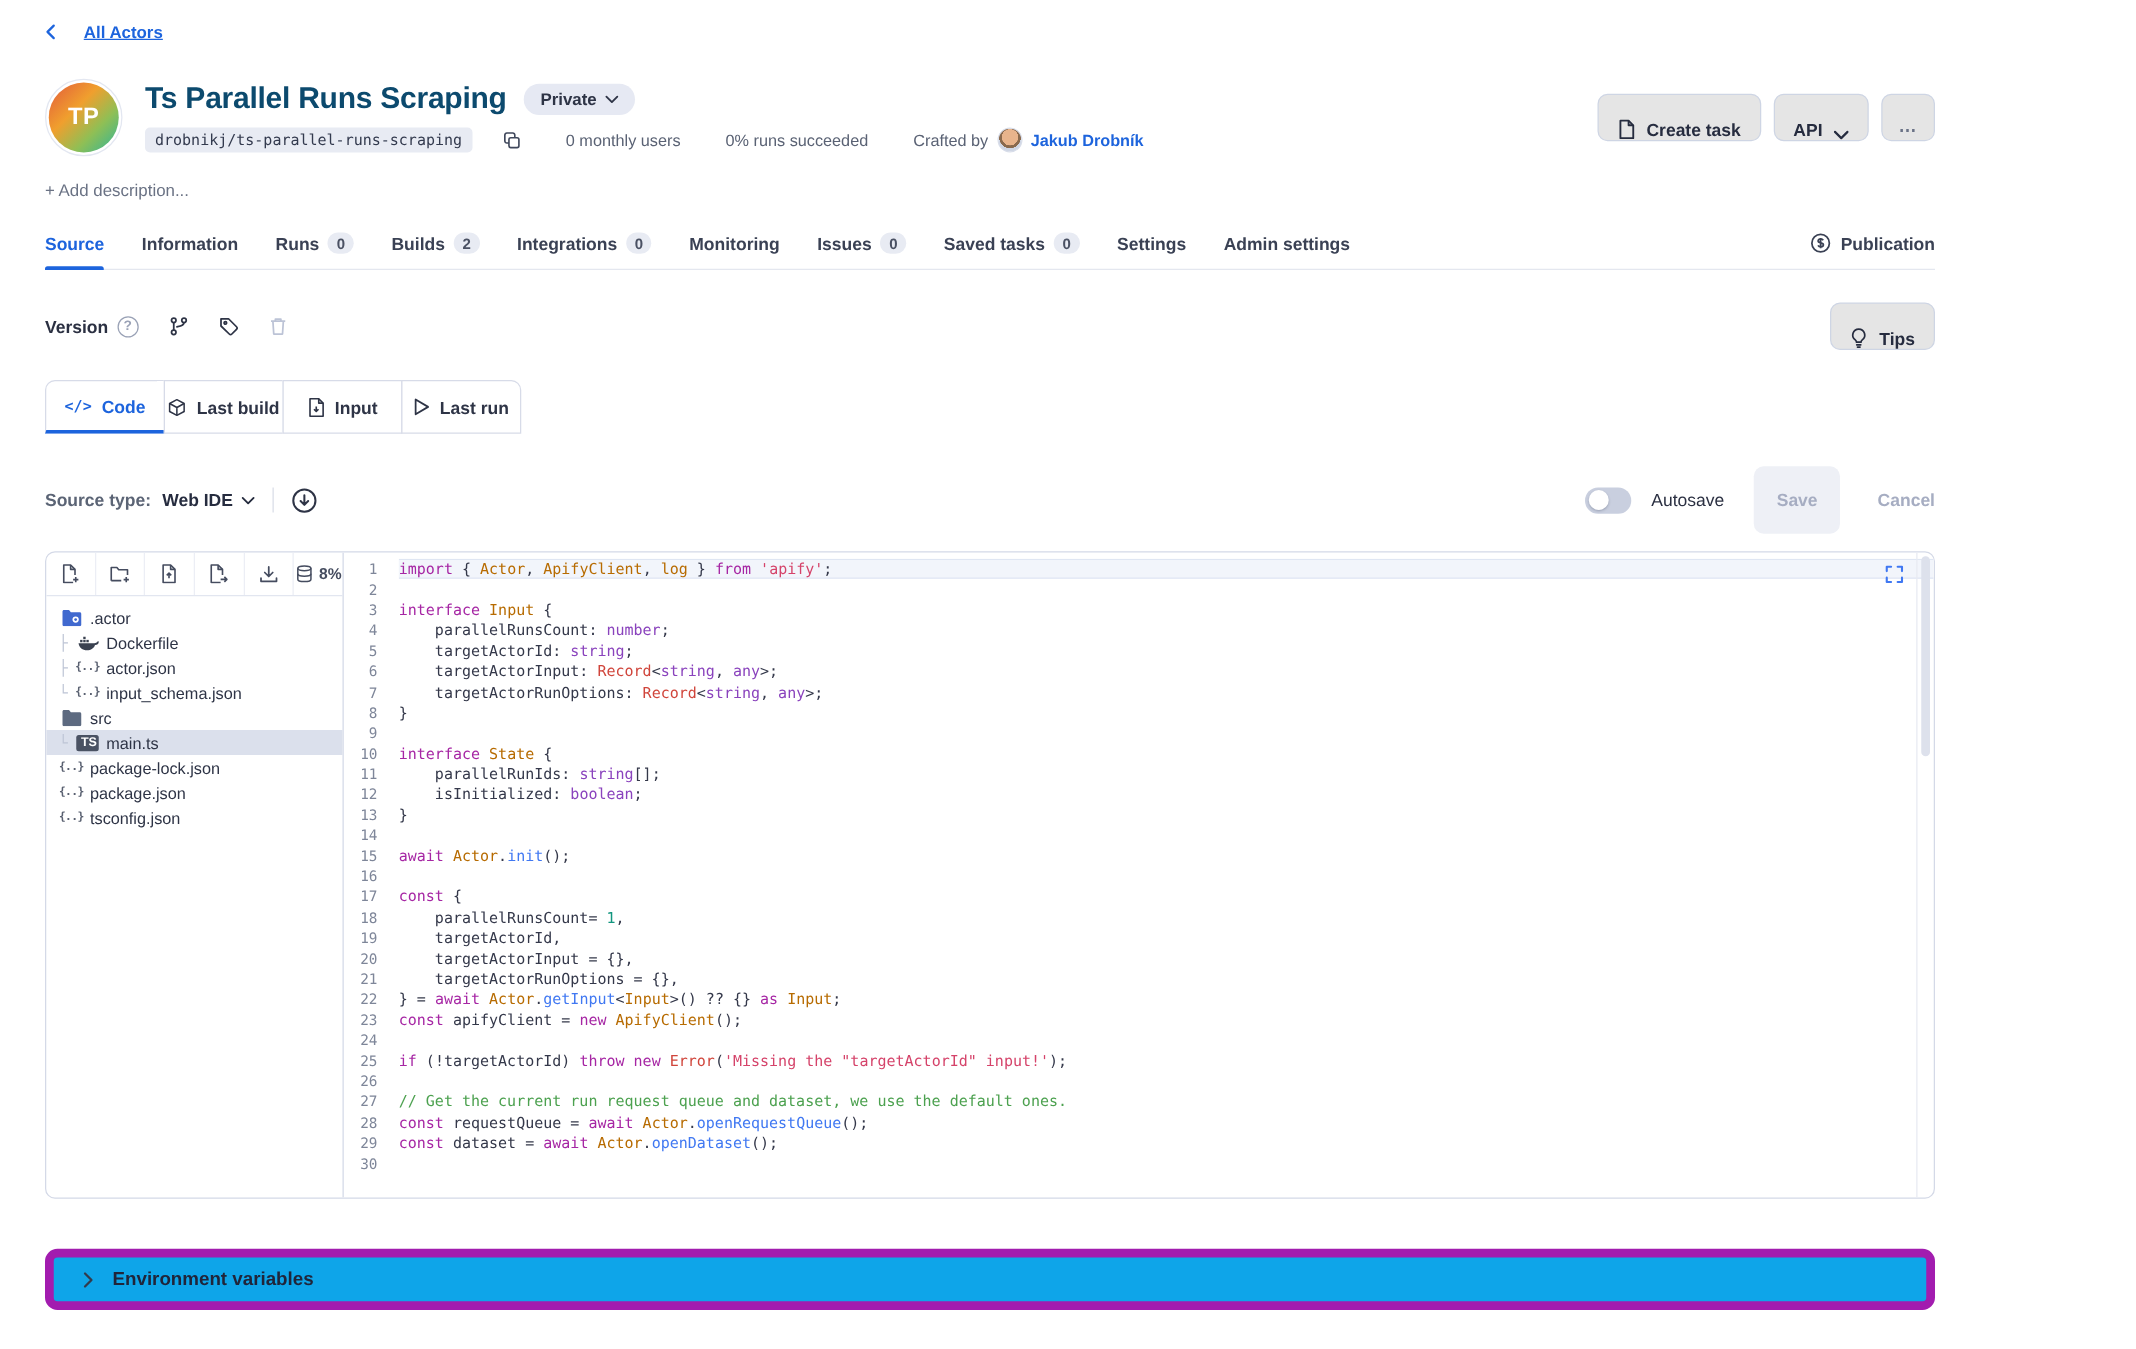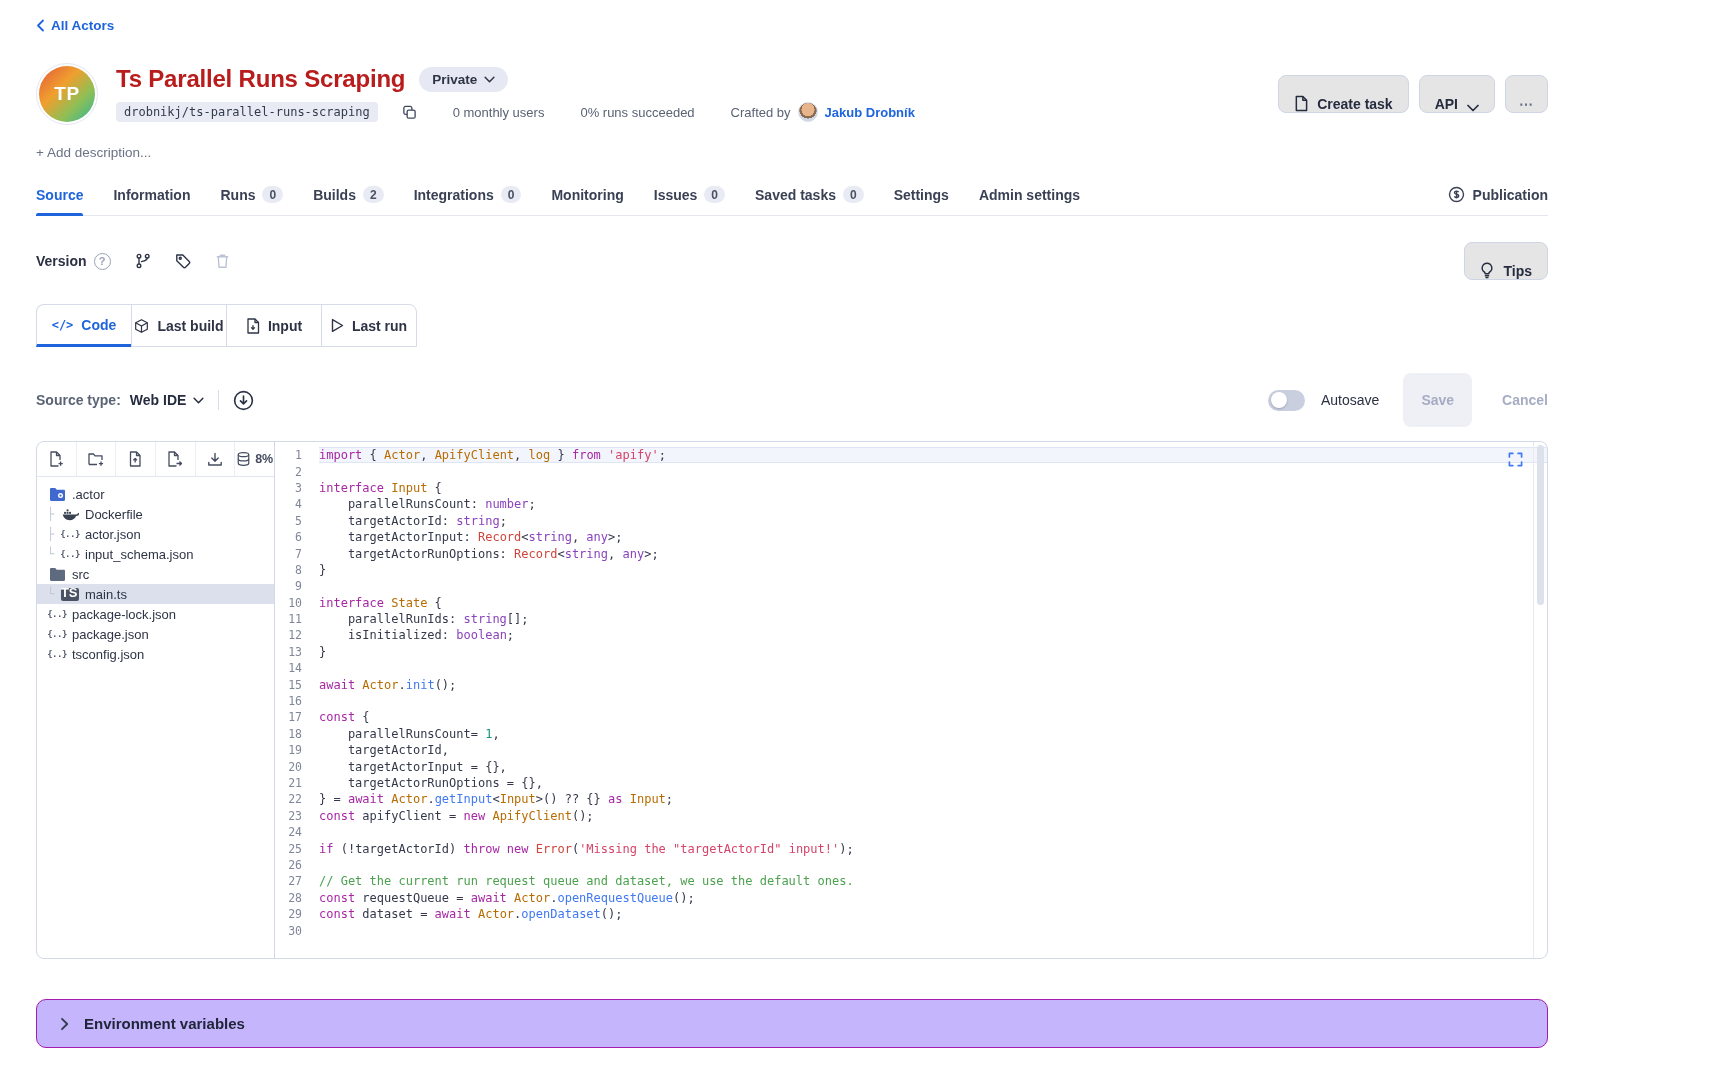--- a/index.html
+++ b/index.html
@@ -1,30 +1,30 @@
 <!DOCTYPE html>
 <html><head>
 <meta charset="utf-8">
 <style>
   * { box-sizing: border-box; }
   body { margin:0; background:#fff; font-family:"Liberation Sans",sans-serif; color:#262b3a; }
   .page { width:1709px; height:1079px; overflow:hidden; position:relative; background:#fff; }
   .main { width:1512px; margin-left:36px; }
 
   
-  .crumb { padding-top:18px; display:flex; align-items:center; gap:6px; color:#1d64dd; font-size:13.5px; font-weight:700; cursor:pointer; width:max-content; }
+  .crumb { padding-top:18px; display:flex; align-items:center; gap:22px; color:#1d64dd; font-size:13.5px; font-weight:700; cursor:pointer; width:max-content;text-decoration:underline; }
   .crumb svg { display:block; }
 
   
   .hdr { margin-top:30px; display:flex; align-items:flex-start; gap:18px; }
   .avatar-ring { width:62px; height:62px; border:1px solid #e3e7f1; border-radius:50%; padding:2px; flex:0 0 auto; }
   .avatar { width:56px; height:56px; border-radius:50%; background:linear-gradient(135deg,#e2593b 0%,#f09f2e 38%,#8fbf55 68%,#2cb59b 100%); display:flex; align-items:center; justify-content:center; color:#fff; font-weight:700; font-size:19px; letter-spacing:.5px; }
   .hdr-mid { padding-top:2px; }
   .title-row { display:flex; align-items:center; gap:14px; }
-  .actor-title { font-size:24px; font-weight:700; color:#b91c1c; letter-spacing:-.2px; }
+  .actor-title { font-size:24px; font-weight:700; color:#0c4a6e; letter-spacing:-.2px; }
   .vis-pill { display:flex; align-items:center; gap:7px; background:#e6e9f3; border-radius:14px; padding:5px 13px; font-size:13.5px; font-weight:600; color:#2e3446; cursor:pointer; }
   .sub-row { margin-top:9px; display:flex; align-items:center; gap:24px; font-size:13px; color:#5a6274; }
   .handle-pill { background:#e8ebf3; border-radius:4px; padding:3px 8px; font-family:"DejaVu Sans Mono",monospace; font-size:12px; color:#333a4e; }
   .copy-btn { color:#40485c; display:flex; cursor:pointer; }
   .stat { margin-left:12px; }
   .crafted { margin-left:12px; display:flex; align-items:center; gap:7px; }
   .author-ava { width:20px; height:20px; border-radius:50%; background:radial-gradient(circle at 50% 38%, #e8b48c 0 45%, #8a6a4e 46% 60%, #cfd6e4 61%); border:1px solid #d8dde9; }
   .author-link { color:#1d64dd; font-weight:600; cursor:pointer; }
   .hdr-actions { margin-left:auto; display:flex; gap:10px; align-items:center; margin-top:12px; }
   .btn { display:flex; align-items:flex-end; gap:9px; border:1px solid #ced5e4; background:#e5e5e5; border-radius:8px; height:38px; padding:0 15px; font-size:14px; font-weight:700; color:#262c3f; cursor:pointer; }
@@ -78,37 +78,37 @@
   .fpanel { width:238px; border-right:1px solid #d4d9e7; display:flex; flex-direction:column; flex:0 0 auto; }
   .ftoolbar { height:35px; border-bottom:1px solid #e2e6f0; display:flex; align-items:stretch; }
   .tbtn { flex:1; display:flex; align-items:center; justify-content:center; gap:4px; color:#454c5f; border-right:1px solid #eceef5; cursor:pointer; font-size:12.5px; font-weight:600; }
   .tbtn:last-child { border-right:none; }
   .ftree { padding:7px 0; font-size:13px; color:#2e3446; }
   .trow { height:20px; display:flex; align-items:center; padding-left:10px; cursor:pointer; white-space:nowrap; }
   .trow.sel { background:#dbe0ec; }
   .branch { font-family:"DejaVu Sans Mono",monospace; color:#bfc6d6; width:13px; display:inline-block; font-size:12px; }
   .ficon { width:20px; display:inline-flex; justify-content:center; margin-right:5px; flex:0 0 auto; }
   .js-ic { font-family:"DejaVu Sans Mono",monospace; font-size:9px; color:#596070; font-weight:700; letter-spacing:-.5px; }
-  .ts-ic { background:#4a5263; color:#fff; font-size:13px; font-weight:700; width:18px; height:13px; display:inline-flex; align-items:flex-end; justify-content:flex-end; padding:1px 1.5px; border-radius:2px; }
+  .ts-ic { background:#4a5263; color:#fff; font-size:10px; font-weight:700; width:18px; height:13px; display:inline-flex; align-items:flex-end; justify-content:flex-end; padding:1px 1.5px; border-radius:2px; }
 
   .codewrap { position:relative; flex:1; overflow:hidden; }
   .codescroll { position:absolute; right:0; top:0; bottom:0; width:14px; border-left:1px solid #e7eaf2; }
   .thumb { position:absolute; top:3px; left:3px; width:7px; height:160px; background:#dde1ec; border-radius:4px; }
   .fullscreen { position:absolute; top:10px; right:24px; color:#4078f2; cursor:pointer; z-index:3; }
   .codelines { padding-top:5px; font-family:"DejaVu Sans Mono",monospace; font-size:12px; }
   .line { display:flex; height:16.4px; align-items:center; }
   .ln { width:44px; text-align:right; padding-right:17px; color:#7e8699; font-size:11.5px; flex:0 0 auto; }
   .lc { white-space:pre; flex:1; height:100%; display:flex; align-items:center; color:#34384a; }
   .line.hl .lc { background:#f2f5fb; box-shadow:inset 0 1px 0 #dfe6f3, inset 0 -1px 0 #dfe6f3; }
   .tk-kw { color:#a626a4; } .tk-ty { color:#b76b01; } .tk-cl { color:#d0453b; }
   .tk-fn { color:#4078f2; } .tk-pr { color:#8a43bd; } .tk-st { color:#d5436a; }
   .tk-nu { color:#12967f; } .tk-cm { color:#4ca14f; } .tk-pl { color:#34384a; }
 
   
-  .env { margin-top:40px; height:49px; border:1px solid #a21caf; background:#c4b5fd; border-radius:10px; display:flex; align-items:center; padding:0 23px; gap:15px; cursor:pointer; }
+  .env { margin-top:40px; height:49px; border:7px solid #a21caf; background:#0ea5e9; border-radius:10px; display:flex; align-items:center; padding:0 23px; gap:15px; cursor:pointer; }
   .env-chev { color:#333a4c; display:flex; }
   .env-title { font-size:15px; font-weight:700; color:#20253a; }
 </style>
 </head>
 <body>
 
 <div class="page">
   <div class="main">
 
     <div class="crumb">

